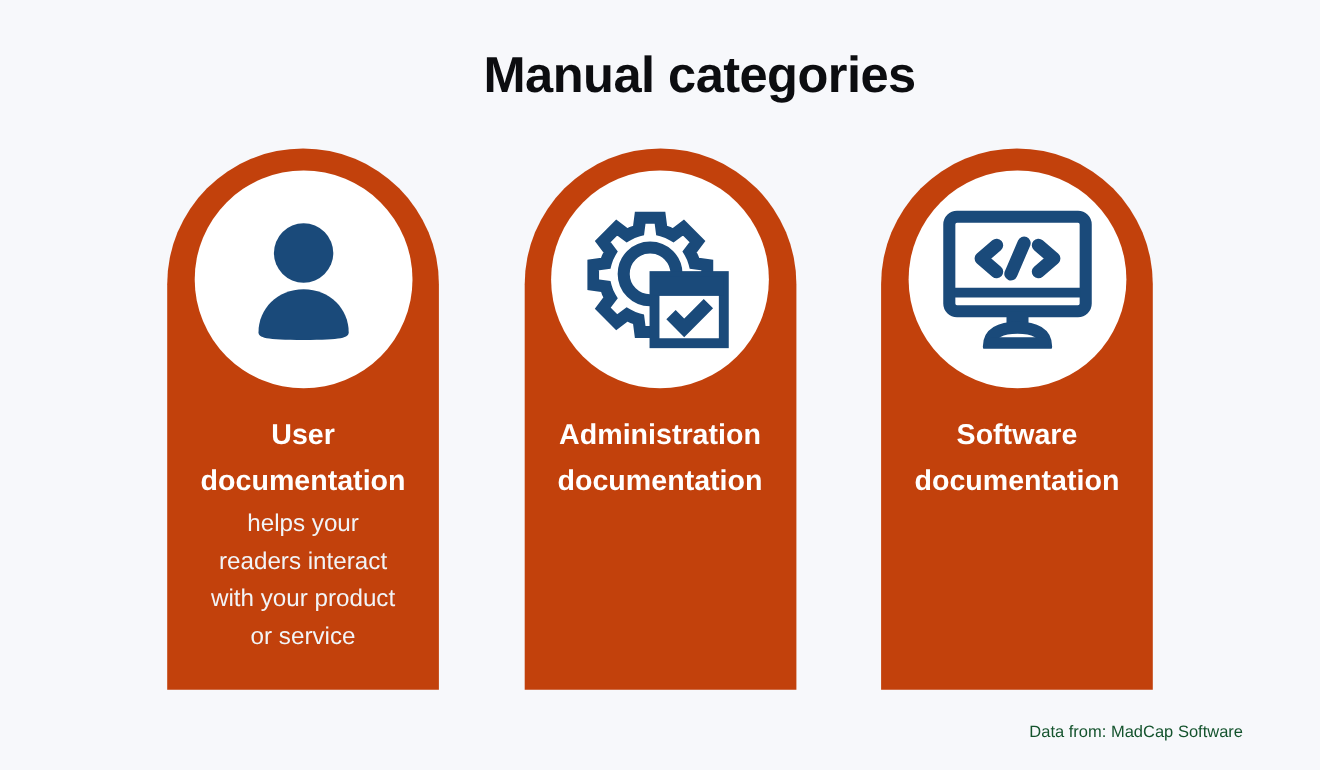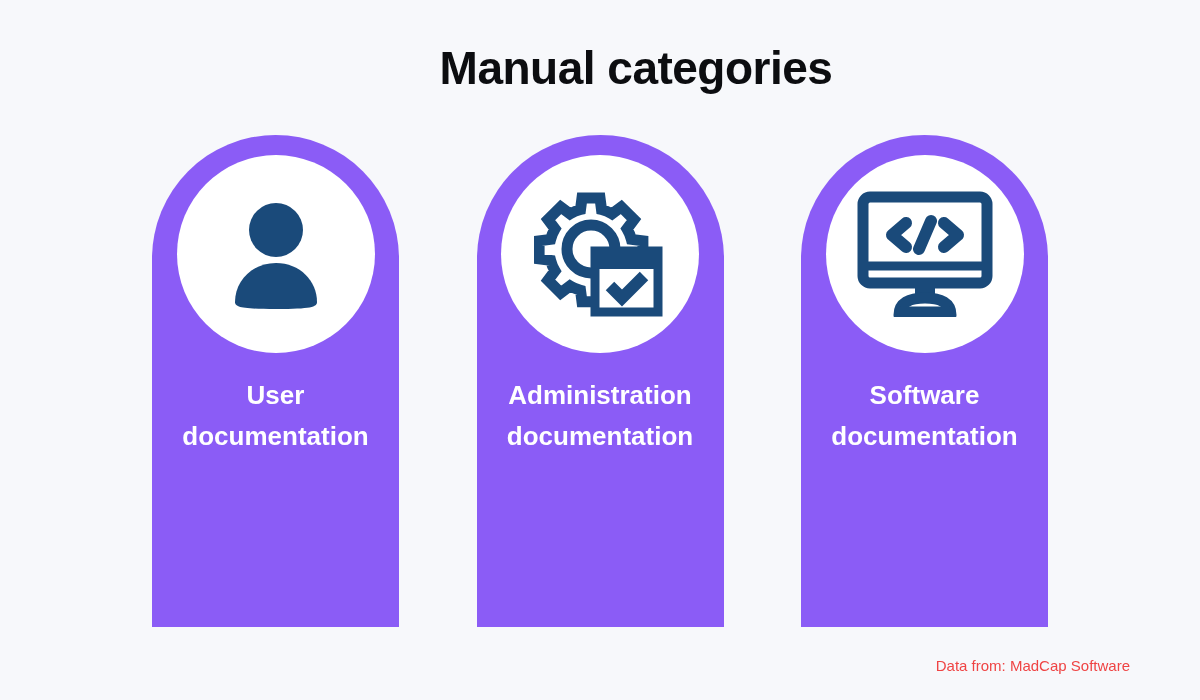--- a/index.html
+++ b/index.html
@@ -44,21 +44,21 @@
     height: 492px;
     display: flex;
     flex-direction: row;
     justify-content: space-between;
   }
 
   .card {
     position: relative;
     width: 247px;
     height: 492px;
-    background: #8b5cf6;
+    background: #c2410c;
     border-radius: 123.5px 123.5px 0 0;
     display: flex;
     flex-direction: column;
     align-items: center;
     box-sizing: border-box;
   }
 
   .card-icon-disc {
     width: 198px;
     height: 198px;
@@ -105,21 +105,21 @@
 
   .card--admin .card-desc {
     margin-top: 20px;
   }
 
   .attribution {
     position: absolute;
     right: 70px;
     bottom: 24px;
     font-size: 15px;
-    color: #ef4444;
+    color: #14532d;
     line-height: 20px;
     text-align: right;
   }
 </style>
 </head>
 <body>
 
 <div class="infographic">
 
   <div class="page-title">Manual categories</div>
@@ -131,20 +131,24 @@
         <span>
           <svg width="130" height="130" viewBox="0 0 130 130" aria-hidden="true">
             <circle cx="65" cy="41" r="27" fill="#1a4a7a"></circle>
             <path d="M65 74 C41 74 24 92 24 113 C24 118 30 120 65 120 C100 120 106 118 106 113 C106 92 89 74 65 74 Z" fill="#1a4a7a"></path>
           </svg>
         </span>
       </div>
       <div class="card-text">
         <div class="card-heading">User
 documentation</div>
+        <div class="card-desc">helps your
+readers interact
+with your product
+or service</div>
       </div>
     </div>
 
     <div class="card card--admin">
       <div class="card-icon-disc">
         <span>
           <svg width="132" height="132" viewBox="0 0 132 132" aria-hidden="true">
             <g fill="none" stroke="#1a4a7a" stroke-width="11" stroke-linejoin="miter">
               <path d="M48 10 h18 l1.5 11.5 a38 38 0 0 1 10.5 4.4 l9.3 -7 l12.7 12.7 l-7 9.3 a38 38 0 0 1 4.4 10.5 l11.5 1.5 v18 l-11.5 1.5 a38 38 0 0 1 -4.4 10.5 l7 9.3 l-12.7 12.7 l-9.3 -7 a38 38 0 0 1 -10.5 4.4 l-1.5 11.5 h-18 l-1.5 -11.5 a38 38 0 0 1 -10.5 -4.4 l-9.3 7 l-12.7 -12.7 l7 -9.3 a38 38 0 0 1 -4.4 -10.5 l-11.5 -1.5 v-18 l11.5 -1.5 a38 38 0 0 1 4.4 -10.5 l-7 -9.3 l12.7 -12.7 l9.3 7 a38 38 0 0 1 10.5 -4.4 Z"></path>
               <circle cx="57" cy="61" r="24"></circle>

